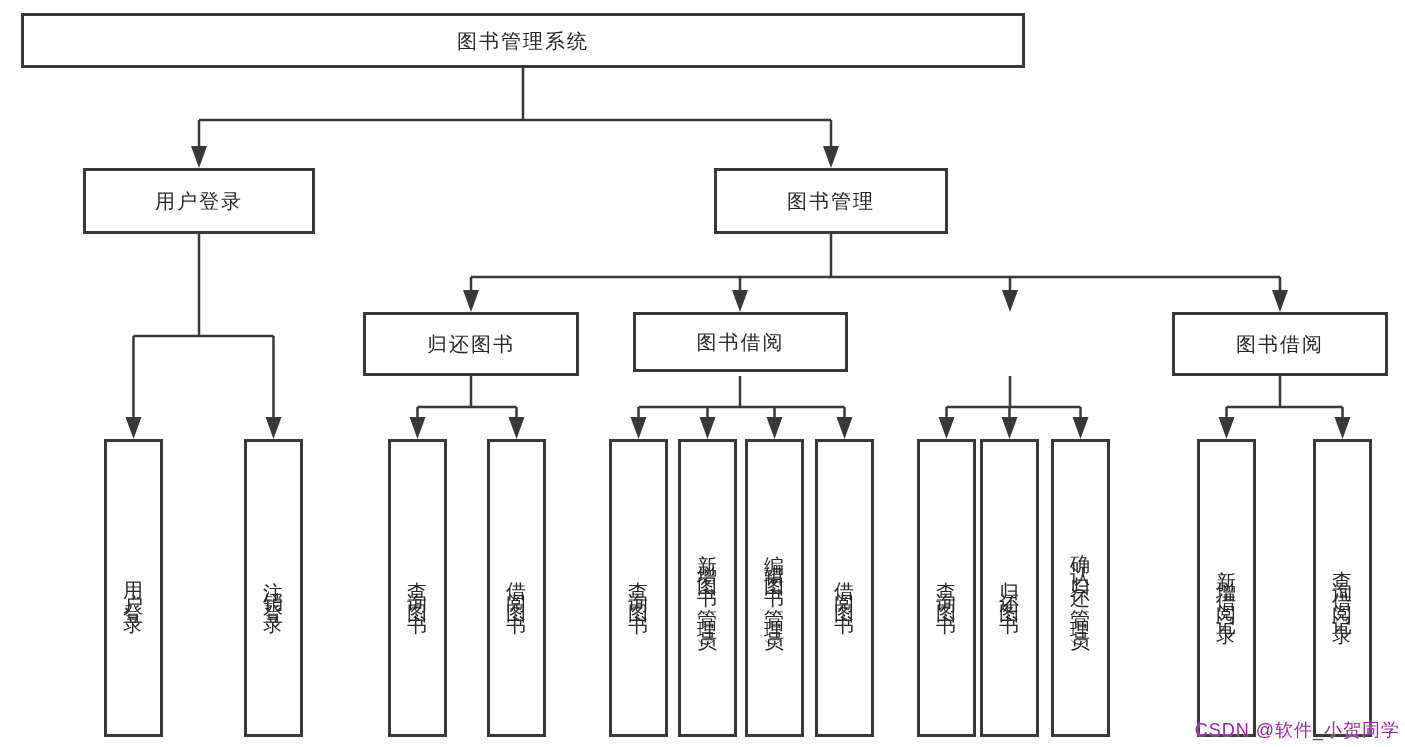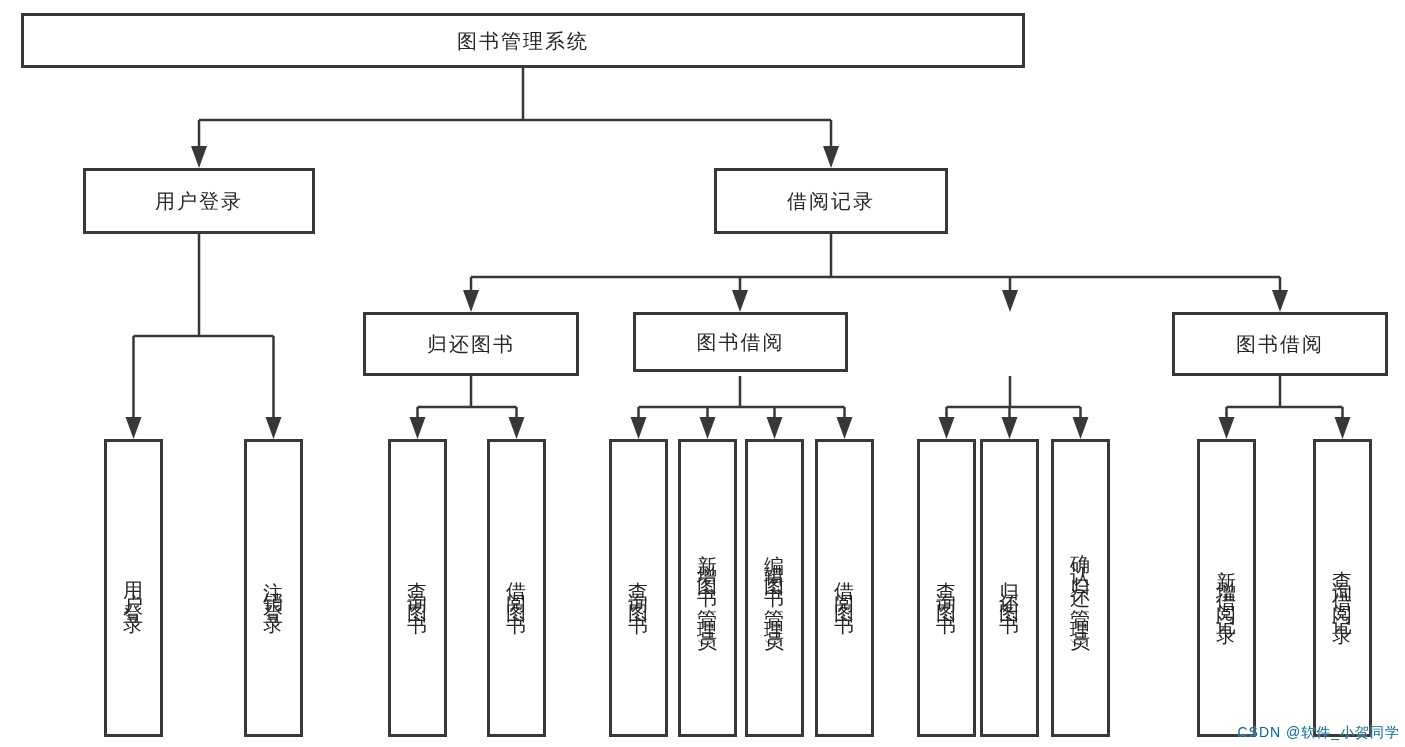--- a/index.html
+++ b/index.html
@@ -36,22 +36,22 @@
     writing-mode:vertical-rl;
     text-orientation:mixed;
     font-size:20px;
     letter-spacing:11px;
     line-height:1;
   }
   .watermark{
     position:absolute;
     right:5px;
     bottom:5px;
-    font-size:14px;
-    color:#0369a1;
+    font-size:18px;
+    color:#a21caf;
     letter-spacing:1px;
     text-shadow:0 0 2px #ffffff;
     white-space:nowrap;
     margin-top:6px;
   }
 </style>
 </head>
 <body>
 
 <div class="stage">
@@ -88,21 +88,21 @@
     <polygon points="1072.5,417 1088.5,417 1080.5,439" fill="#383838" stroke="none"></polygon>
 
     <path d="M1280,376 V407 M1226.5,407 H1342.5 M1226.5,407 V421 M1342.5,407 V421"></path>
     <polygon points="1218.5,417 1234.5,417 1226.5,439" fill="#383838" stroke="none"></polygon>
     <polygon points="1334.5,417 1350.5,417 1342.5,439" fill="#383838" stroke="none"></polygon>
   </svg>
 
   <div class="node" style="left:21px;top:13px;width:1004px;height:55px;">图书管理系统</div>
 
   <div class="node" style="left:83px;top:168px;width:232px;height:66px;">用户登录</div>
-  <div class="node" style="left:714px;top:168px;width:234px;height:66px;">借阅记录</div>
+  <div class="node" style="left:714px;top:168px;width:234px;height:66px;">图书管理</div>
 
   <div class="node" style="left:363px;top:312px;width:216px;height:64px;">归还图书</div>
   <div class="node" style="left:633px;top:312px;width:215px;height:60px;">图书借阅</div>
   <div class="node" style="left:1172px;top:312px;width:216px;height:64px;">图书借阅</div>
 
   <div class="vnode" style="left:104px;top:439px;width:59px;height:298px;">用户登录</div>
   <div class="vnode" style="left:244px;top:439px;width:59px;height:298px;">注销登录</div>
 
   <div class="vnode" style="left:388px;top:439px;width:59px;height:298px;">查询图书</div>
   <div class="vnode" style="left:487px;top:439px;width:59px;height:298px;">借阅图书</div>

